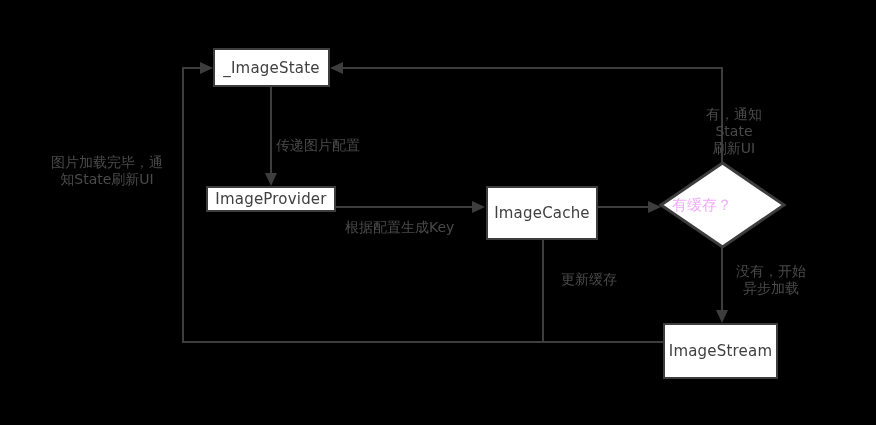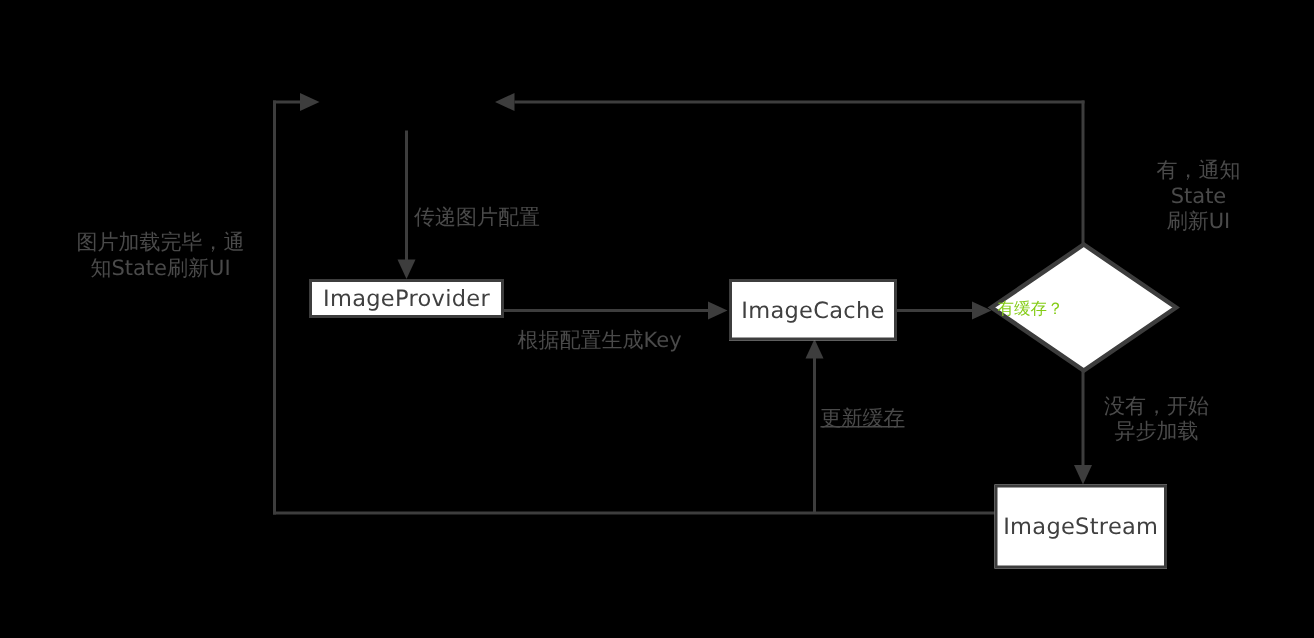--- a/index.html
+++ b/index.html
@@ -20,23 +20,23 @@
   .arrow.left {border-top:6px solid transparent;border-bottom:6px solid transparent;border-right:13px solid #3d3d3d;}
   .arrow.down {border-left:6px solid transparent;border-right:6px solid transparent;border-top:13px solid #3d3d3d;}
   .arrow.up   {border-left:6px solid transparent;border-right:6px solid transparent;border-bottom:13px solid #3d3d3d;}
   .elabel{
     position:absolute;color:#4a4a4a;font-size:14px;line-height:17px;
     white-space:pre-line;
   }
   .center{text-align:center;}
   .diamond-svg{position:absolute;left:657px;top:159px;}
   .diamond-label{
-    position:absolute;left:622px;top:159px;width:130px;height:92px;
+    position:absolute;left:637px;top:159px;width:130px;height:92px;
     display:flex;align-items:center;justify-content:center;
-    color:#84cc16;font-size:11px;
+    color:#f0abfc;font-size:15px;
   }
 </style>
 </head>
 <body>
 
 <div class="stage">
 
   <div class="vline" style="left:182px;top:67px;height:276px;"></div>
   <div class="hline" style="left:182px;top:67px;width:20px;"></div>
   <div class="arrow right" style="left:200px;top:62px;"></div>
@@ -55,40 +55,41 @@
   <div class="vline" style="left:721px;top:67px;height:96px;"></div>
   <div class="hline" style="left:343px;top:67px;width:380px;"></div>
   <div class="arrow left" style="left:330px;top:62px;"></div>
 
   <div class="vline" style="left:721px;top:246px;height:66px;"></div>
   <div class="arrow down" style="left:716px;top:310px;"></div>
 
   <div class="vline" style="left:542px;top:238px;height:104px;"></div>
   <div class="arrow up" style="left:537px;top:226px;"></div>
 
+  <div class="node" style="left:213px;top:48px;width:117px;height:39px;">_ImageState</div>
 
   <div class="node" style="left:206px;top:186px;width:130px;height:26px;">ImageProvider</div>
 
-  <div class="node" style="left:486px;top:186px;width:112px;height:41px;">ImageCache</div>
+  <div class="node" style="left:486px;top:186px;width:112px;height:54px;">ImageCache</div>
 
   <svg class="diamond-svg" width="130" height="92">
     <polygon points="65.5,4 127,46 65.5,88 4,46" fill="#ffffff" stroke="#3d3d3d" stroke-width="3"></polygon>
   </svg>
   <div class="diamond-label">有缓存？</div>
 
   <div class="node" style="left:663px;top:323px;width:115px;height:56px;">ImageStream</div>
 
   <div class="elabel" style="left:276px;top:117px;margin-top:20px;">传递图片配置</div>
 
   <div class="elabel" style="left:345px;top:219px;text-align:center;">根据配置生成Key</div>
 
-  <div class="elabel center" style="left:754px;top:106px;width:90px;">有，通知State
+  <div class="elabel center" style="left:689px;top:106px;width:90px;">有，通知State
 刷新UI</div>
 
   <div class="elabel center" style="left:733px;top:263px;width:76px;">没有，开始
 异步加载</div>
 
-  <div class="elabel" style="left:547px;top:271px;text-decoration:underline;">更新缓存</div>
+  <div class="elabel" style="left:561px;top:271px;">更新缓存</div>
 
   <div class="elabel center" style="left:46px;top:154px;width:122px;">图片加载完毕，通
 知State刷新UI</div>
 
 </div>
 
 </body></html>

